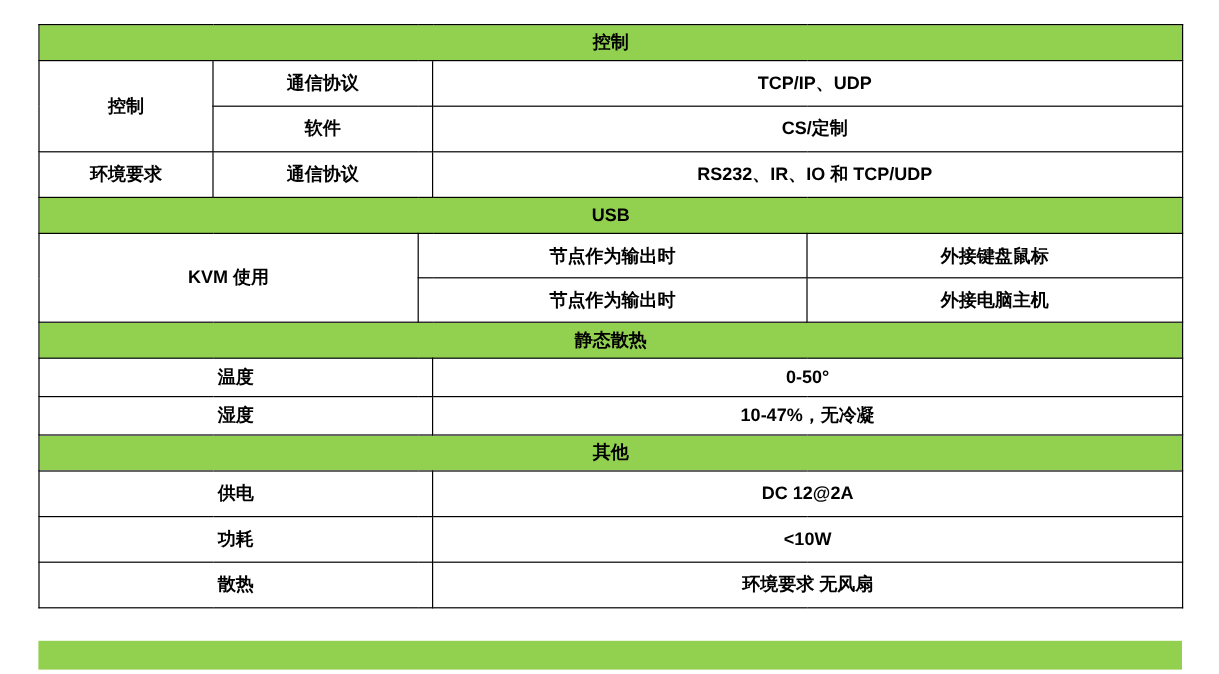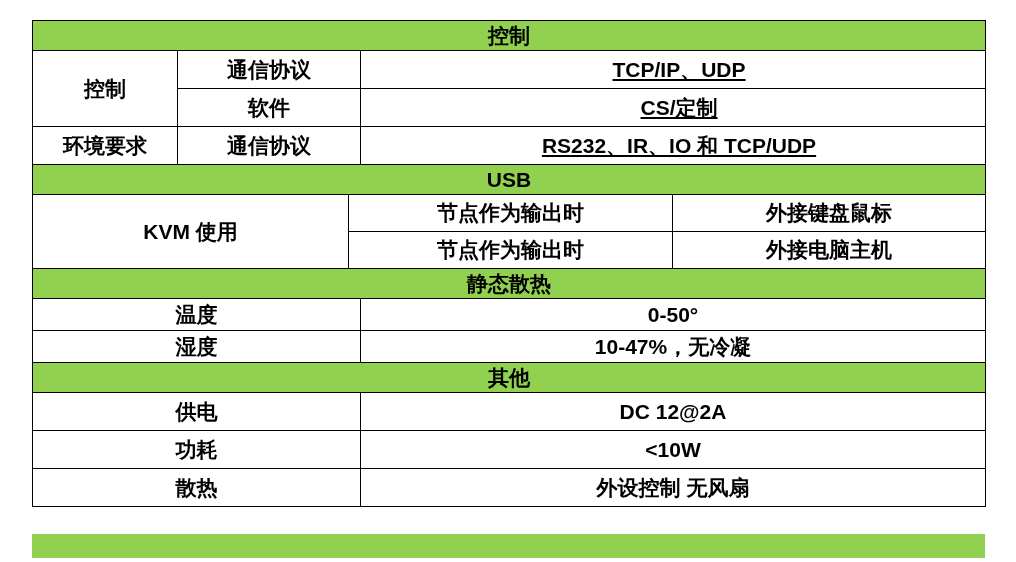--- a/index.html
+++ b/index.html
@@ -19,39 +19,38 @@
     position: absolute;
     left: 32px;
     top: 20px;
     width: 953px;
     border-collapse: collapse;
     table-layout: fixed;
   }
   table.spec-table td {
     border: 1.5px solid var(--border, #000000);
     color: var(--text, #000000);
-    font-size: 21px;
+    font-size: 15px;
     font-weight: 700;
     text-align: center;
     vertical-align: middle;
     overflow: hidden;
     white-space: nowrap;
   }
   td.section-header {
     background: var(--green, #92D050);
     height: 30px;
     font-size: 22px;
   }
   tr.data-row-38 { height: 38px; }
   tr.data-row-37 { height: 37px; }
   tr.data-row-39 { height: 32px; }
   td.left-val {
     text-align: left;
     padding-left: 12px;
-    text-decoration: underline;
   }
   .footer-bar {
     position: absolute;
     left: 32px;
     top: 534px;
     width: 953px;
     height: 24px;
     background: var(--green, #92D050);
   }
 </style>
@@ -119,20 +118,20 @@
     <tr class="data-row-38">
       <td colspan="3">供电</td>
       <td colspan="2">DC 12@2A</td>
     </tr>
     <tr class="data-row-38">
       <td colspan="3">功耗</td>
       <td colspan="2">&lt;10W</td>
     </tr>
     <tr class="data-row-38">
       <td colspan="3">散热</td>
-      <td colspan="2">外设控制 无风扇</td>
+      <td colspan="2">环境要求 无风扇</td>
     </tr>
   </tbody>
     </table>
 
   <div class="footer-bar"></div>
 
 </div>
 
 </body></html>

